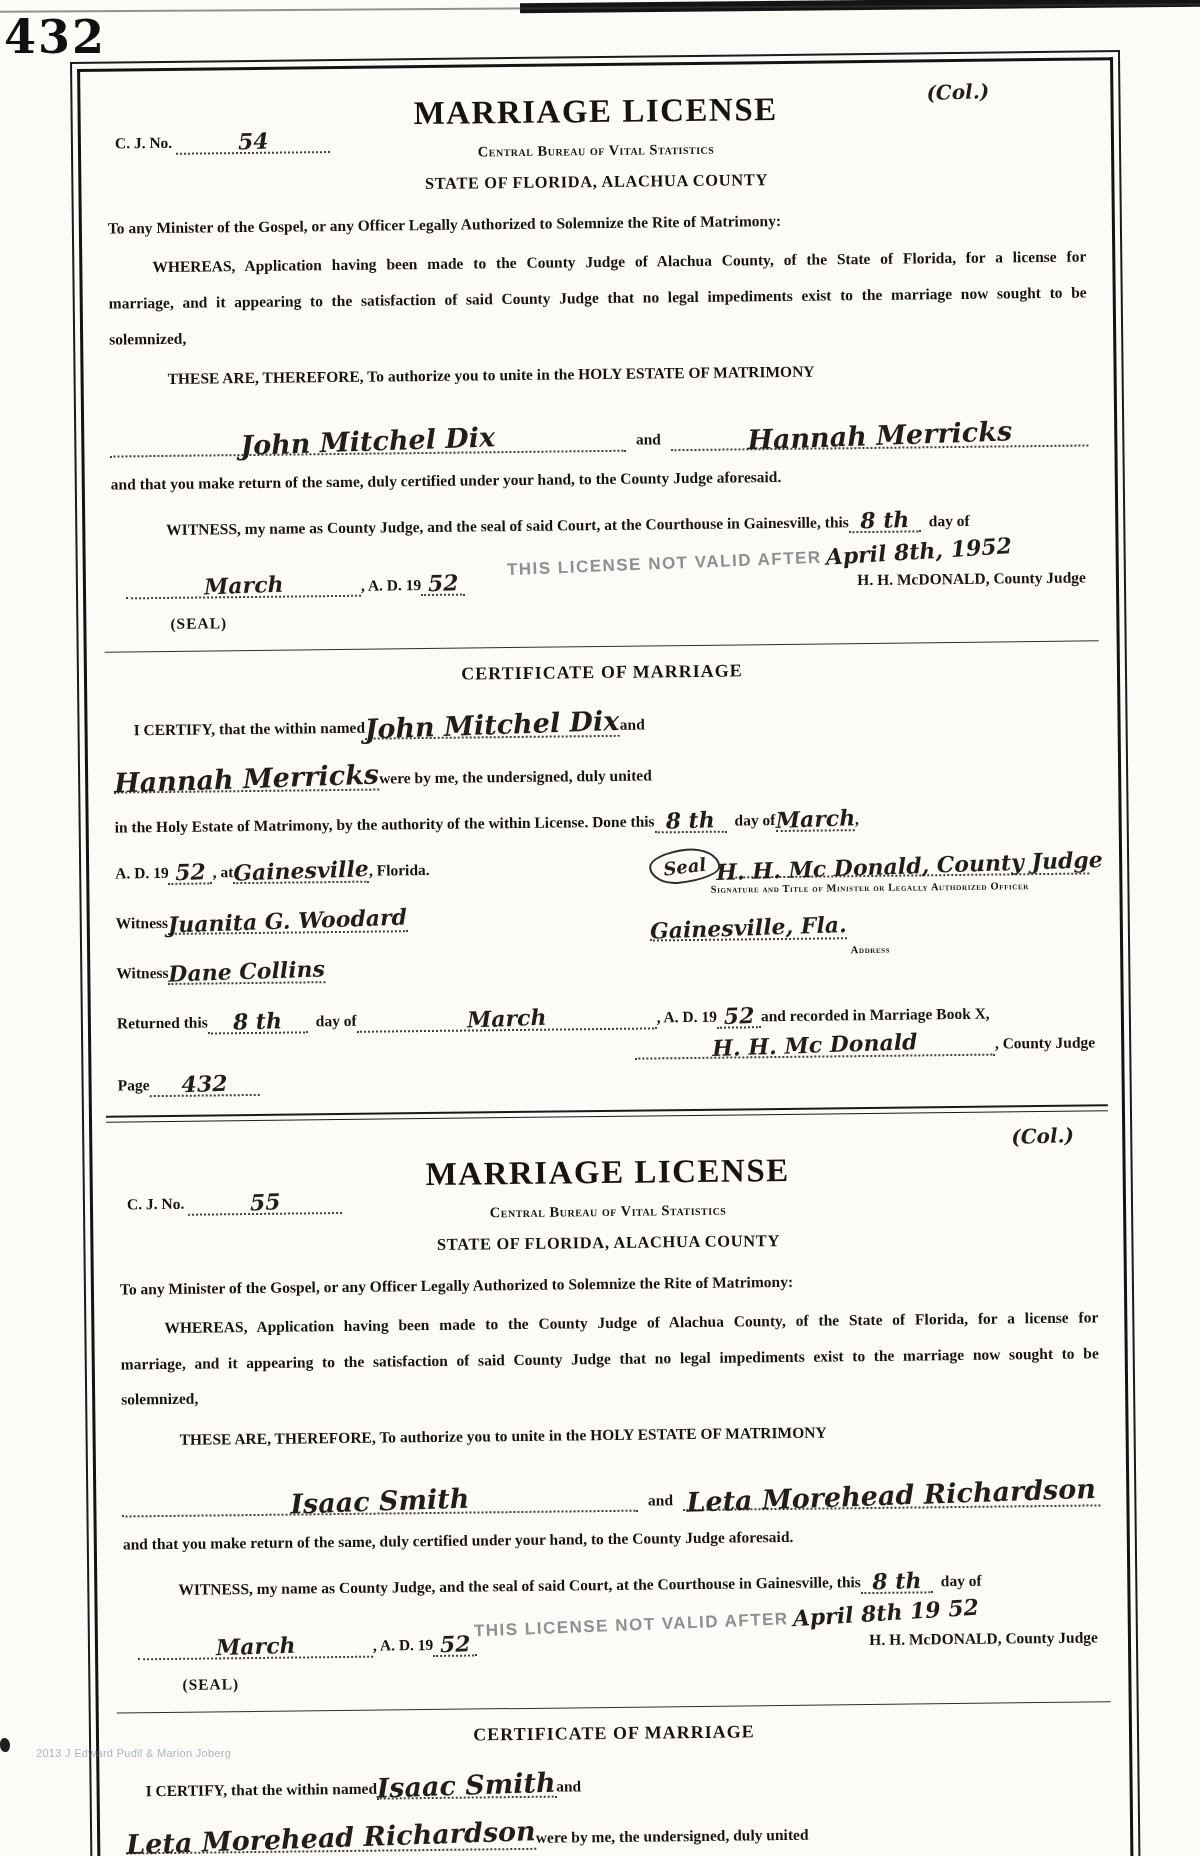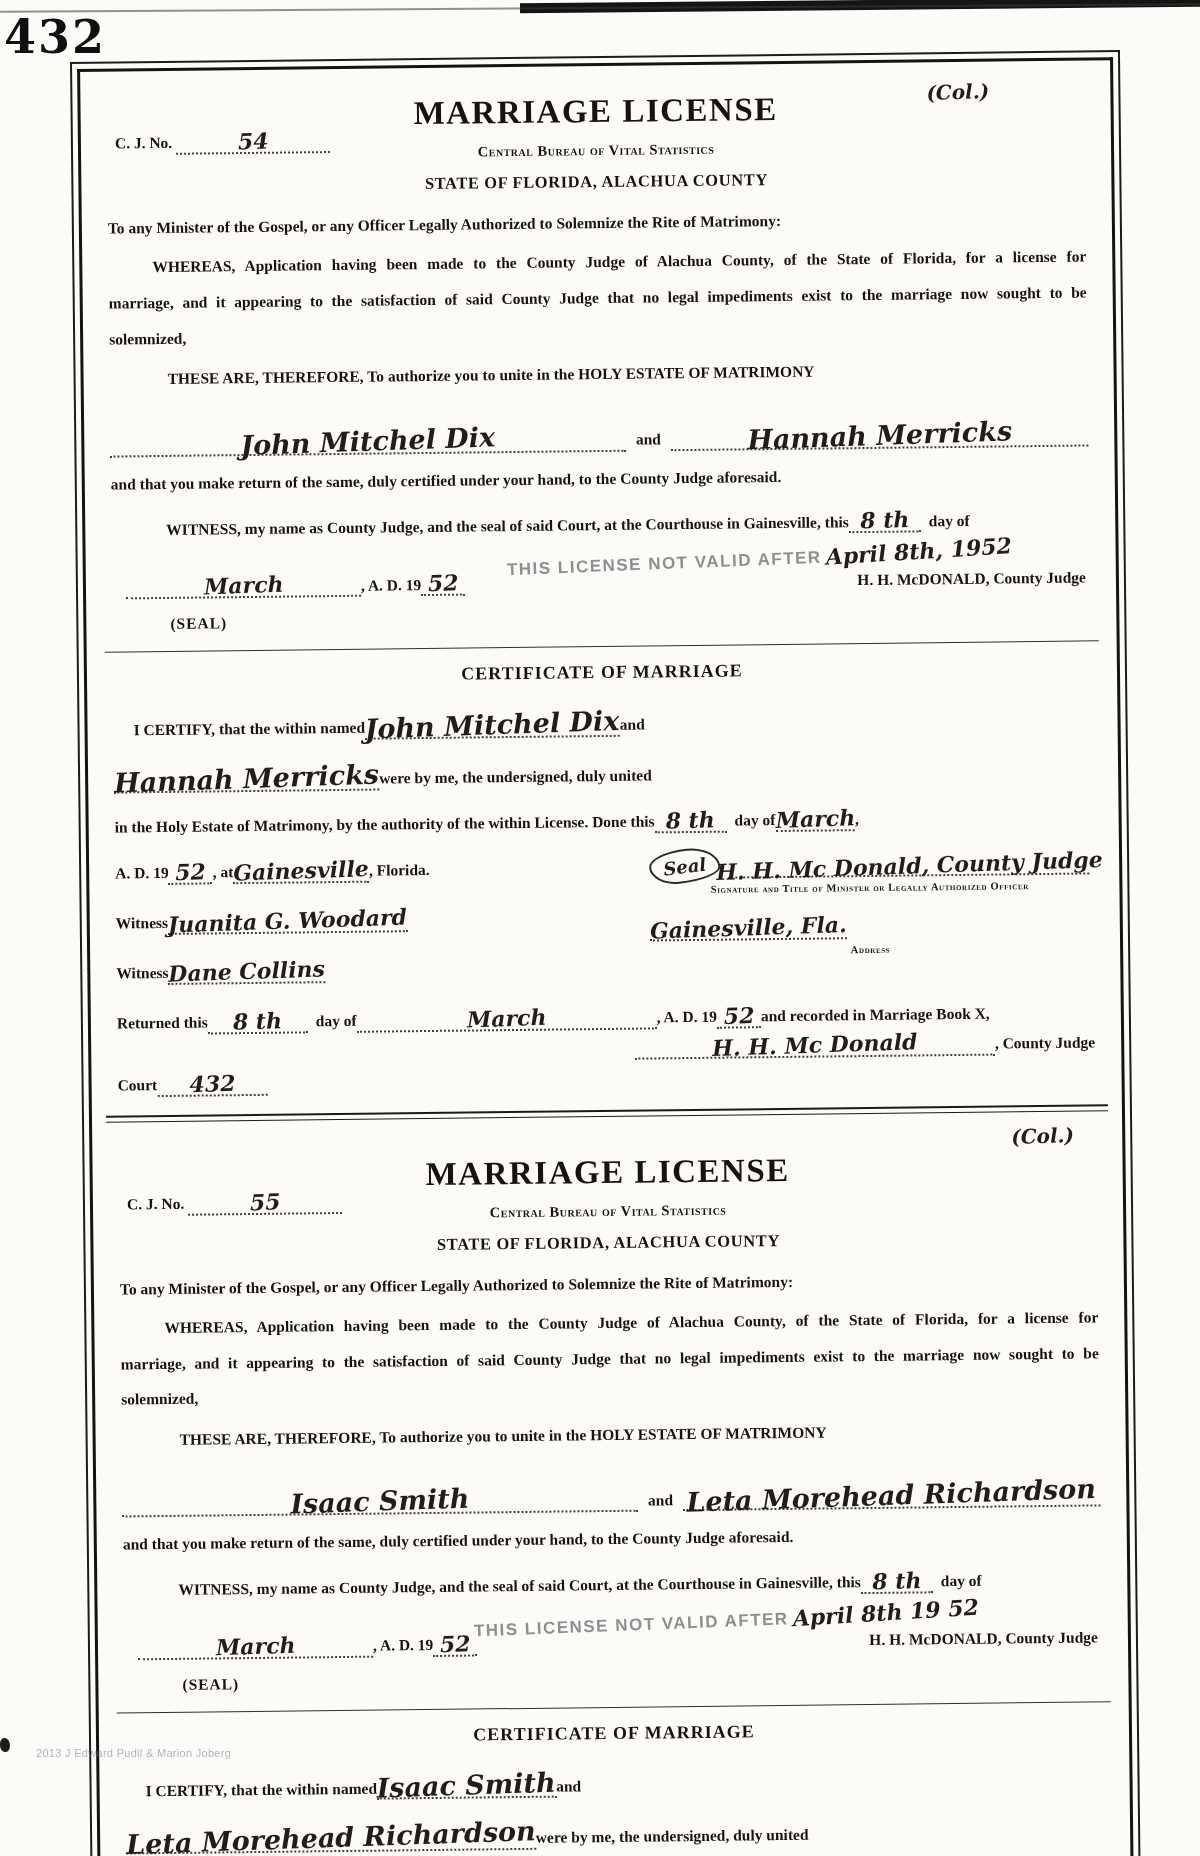--- a/index.html
+++ b/index.html
@@ -235,21 +235,21 @@
           </span>
         <span class="printed">and recorded in Marriage Book X,</span>
       </div>
       <div class="judge-row">
         <span class="fill judge-fill">
             <span class="hand hand-md">H. H. Mc Donald</span>
           </span>
         <span class="printed">, County Judge</span>
       </div>
       <div class="cert-row page-row">
-        <span class="printed">Court</span>
+        <span class="printed">Page</span>
         <span class="fill page-fill">
             <span class="hand hand-md">432</span>
           </span>
       </div>
     </section>
 
     <div class="section-divider"></div>
 
     <section class="lic s2">
       <span class="hand hand-sm col-note col-note-2">(Col.)</span>

